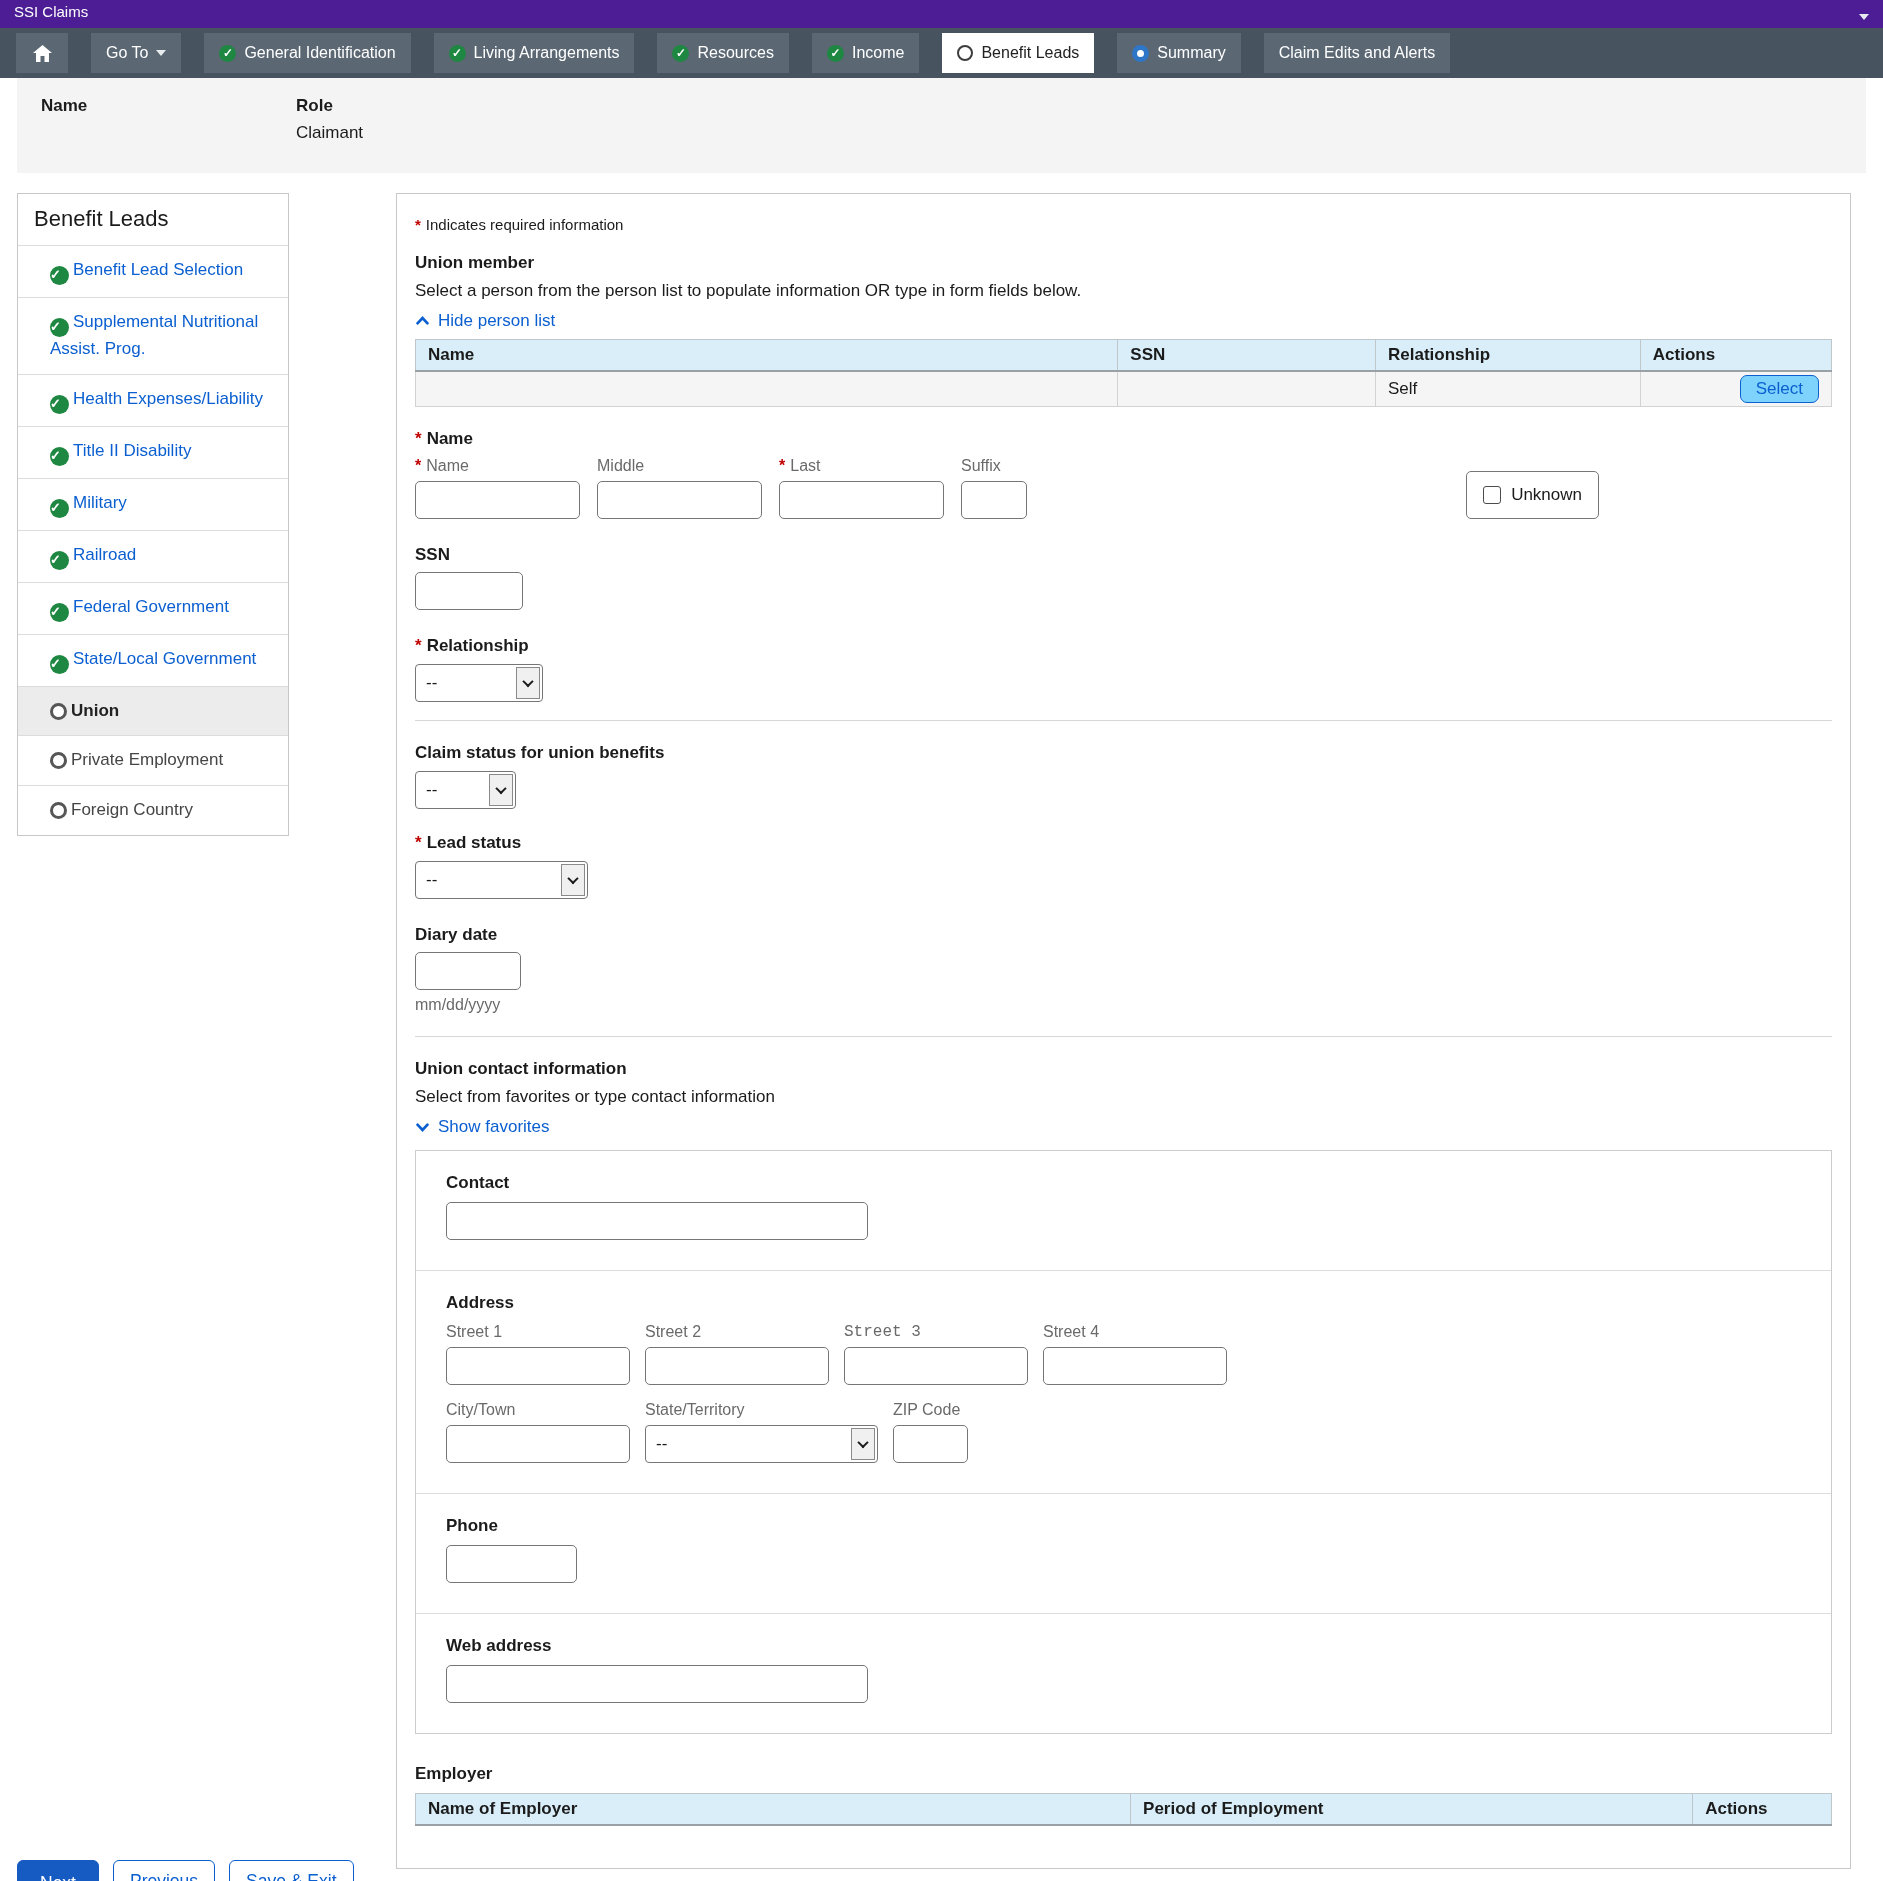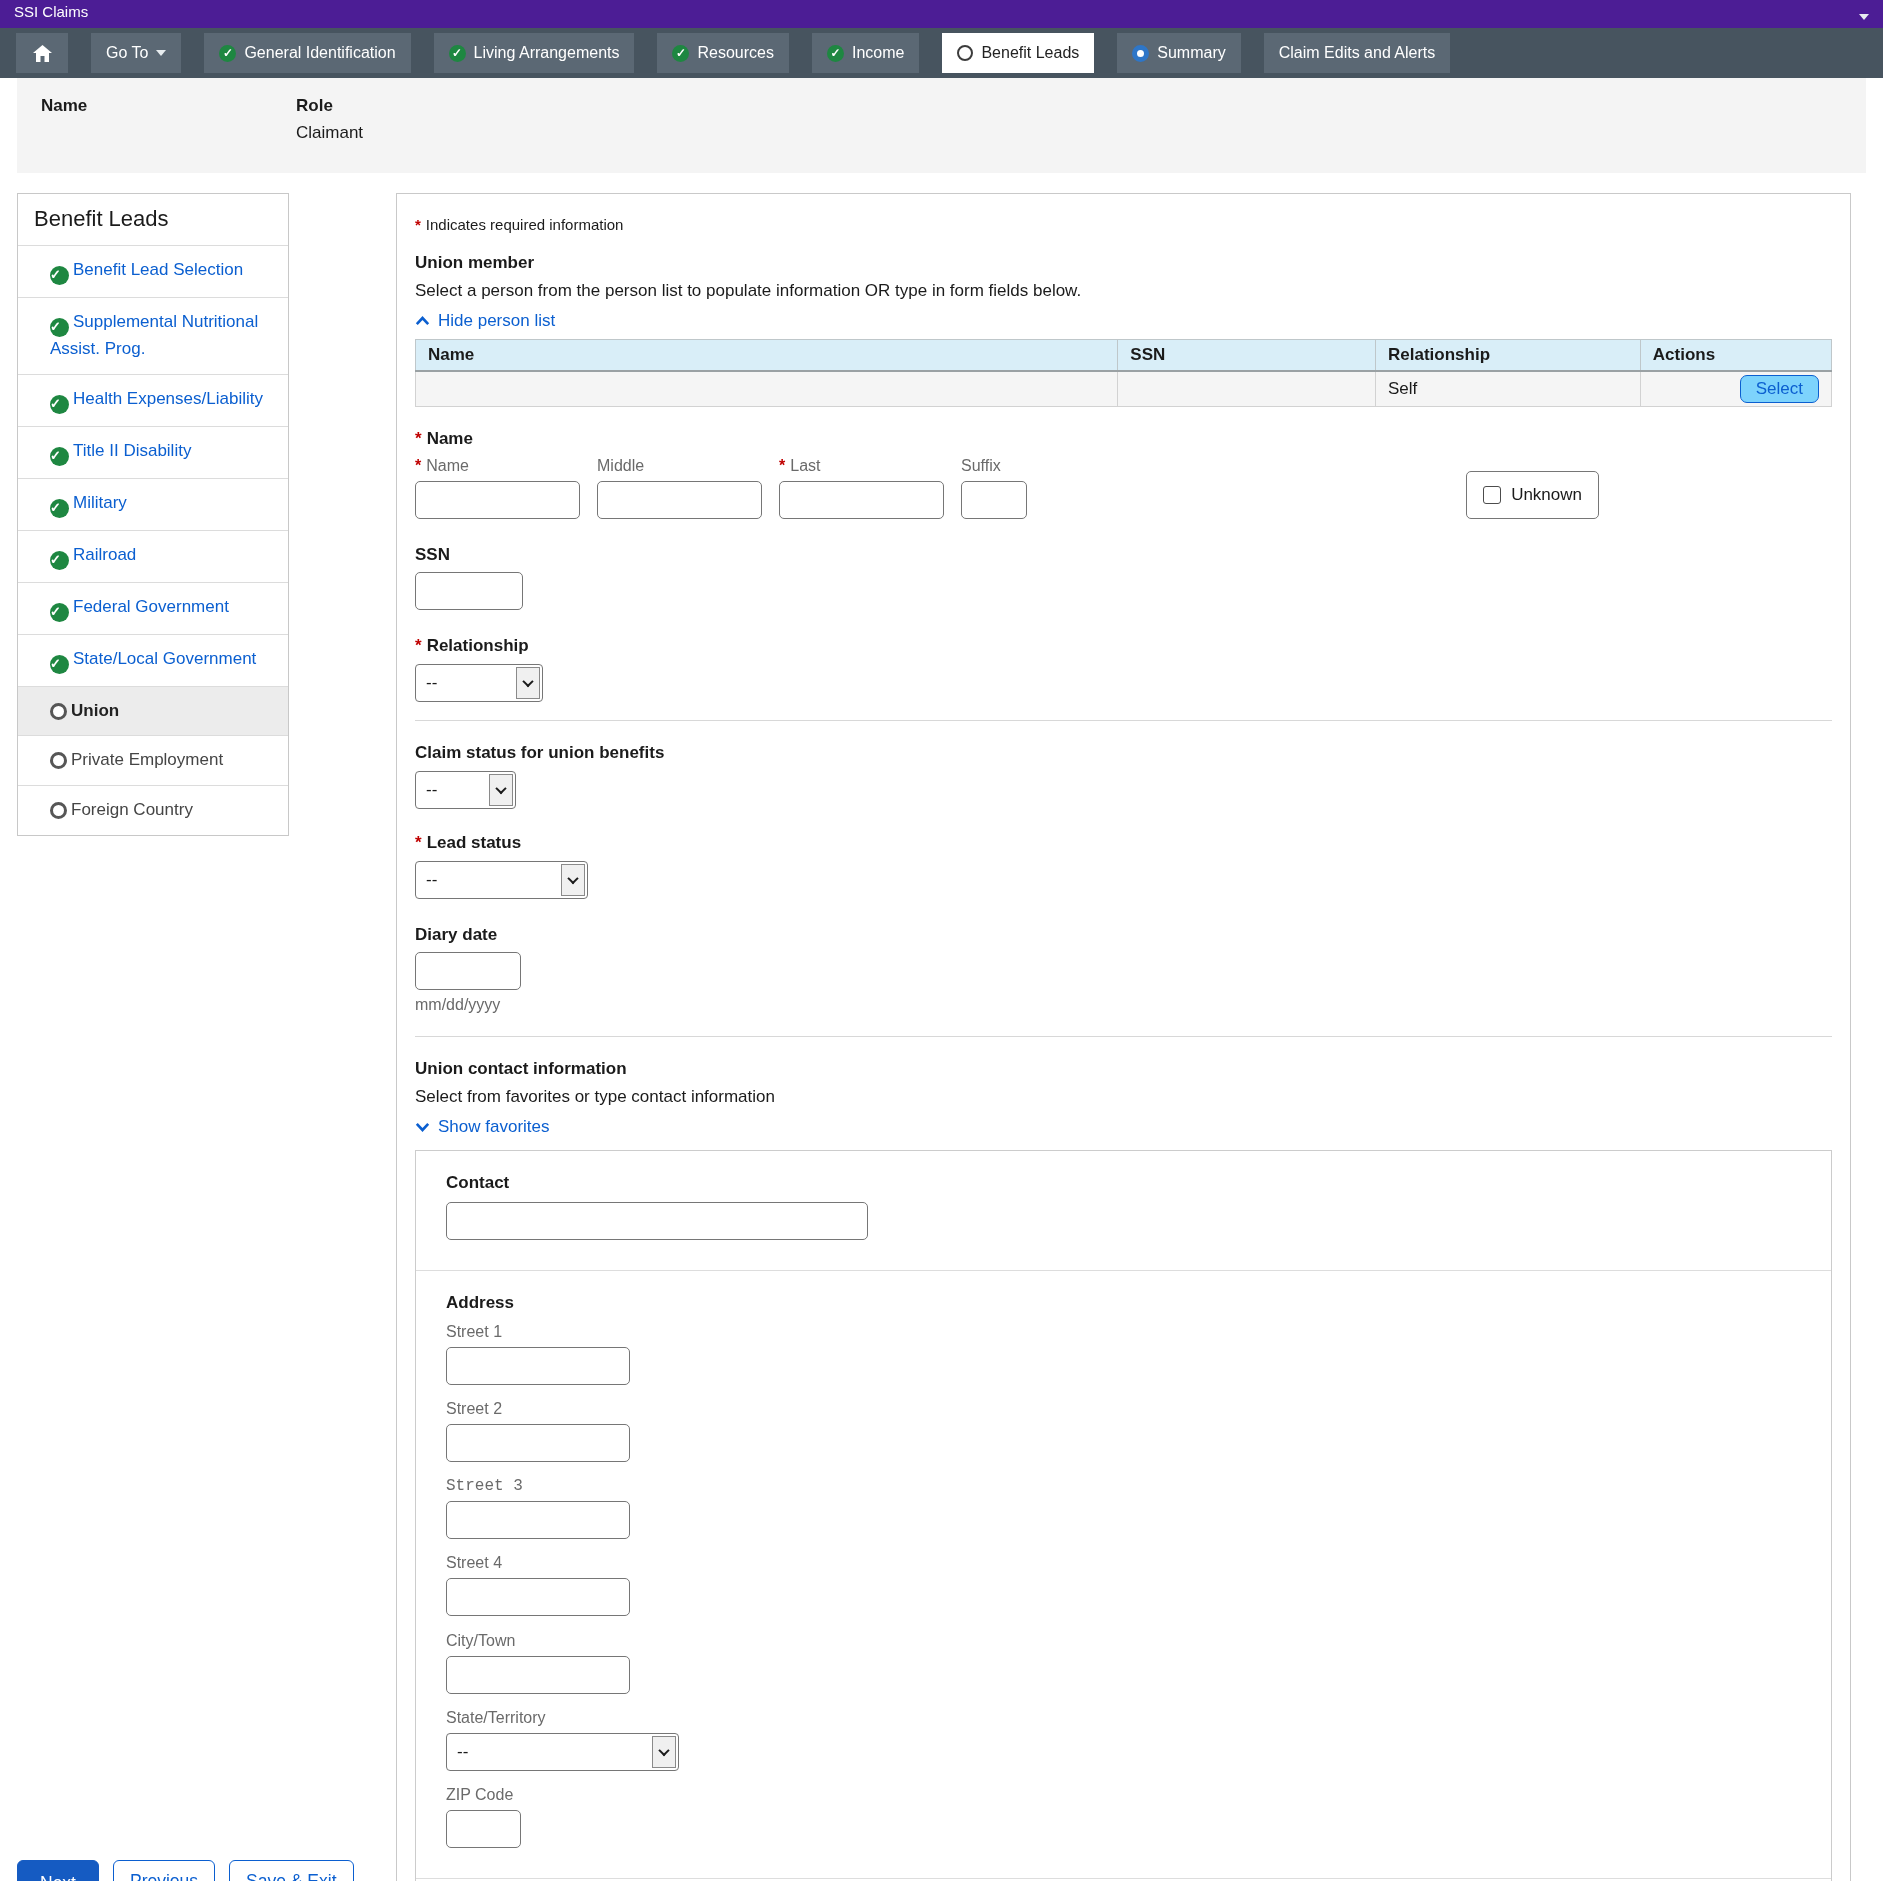--- a/index.html
+++ b/index.html
@@ -70,21 +70,21 @@
   .chev-dark { width:8px; height:8px; border-left:2.5px solid #1b1b1b; border-bottom:2.5px solid #1b1b1b;
     transform:rotate(-45deg) translate(1px,-1px); }
   .unknown-box { border:1px solid #767676; border-radius:5px; height:48px; display:flex; align-items:center;
     gap:10px; padding:0 16px; margin-left:auto; margin-right:233px; align-self:center; margin-top:14px; }
   .checkbox { width:18px; height:18px; border:1.5px solid #4c4c4c; border-radius:3px; background:#fff; cursor:pointer; }
   hr.div { border:none; border-top:1px solid #d8d8d8; margin:18px 0 0; }
   .hint { color:#6a6a6a; font-size:16px; margin-top:6px; }
   .subpanel { border:1px solid #ccc; margin-top:13px; }
   .subpanel .sect { padding:22px 30px 30px; }
   .subpanel .sect + .sect { border-top:1px solid #ddd; }
-  .addr-row { display:flex; gap:15px; margin-top:16px;flex-direction:column; }
+  .addr-row { display:flex; gap:15px; margin-top:16px; }
   .etable { width:100%; border-collapse:collapse; margin-top:9px; font-size:17px; }
   .etable th { background:#d9eef8; text-align:left; font-weight:bold; padding:5px 12px; height:31px;
     border:1px solid #bfc7ca; border-bottom:2px solid #9aa1a4; }
   .btn-outline { border:1px solid #0b5fd0; color:#0b5fd0; background:#fff; border-radius:6px;
     height:42px; padding:0 16px; font-size:17.5px; display:flex; align-items:center; cursor:pointer; font-family:inherit; }
   .footer-btns { position:absolute; left:17px; top:1860px; display:flex; gap:14px; }
   .btn-primary { background:#155bc2; border:1px solid #155bc2; color:#fff; border-radius:6px;
     height:46px; padding:0 22px; font-size:17.5px; display:flex; align-items:center; cursor:pointer; font-family:inherit; }
   svg.chev { display:block; }
 </style>

